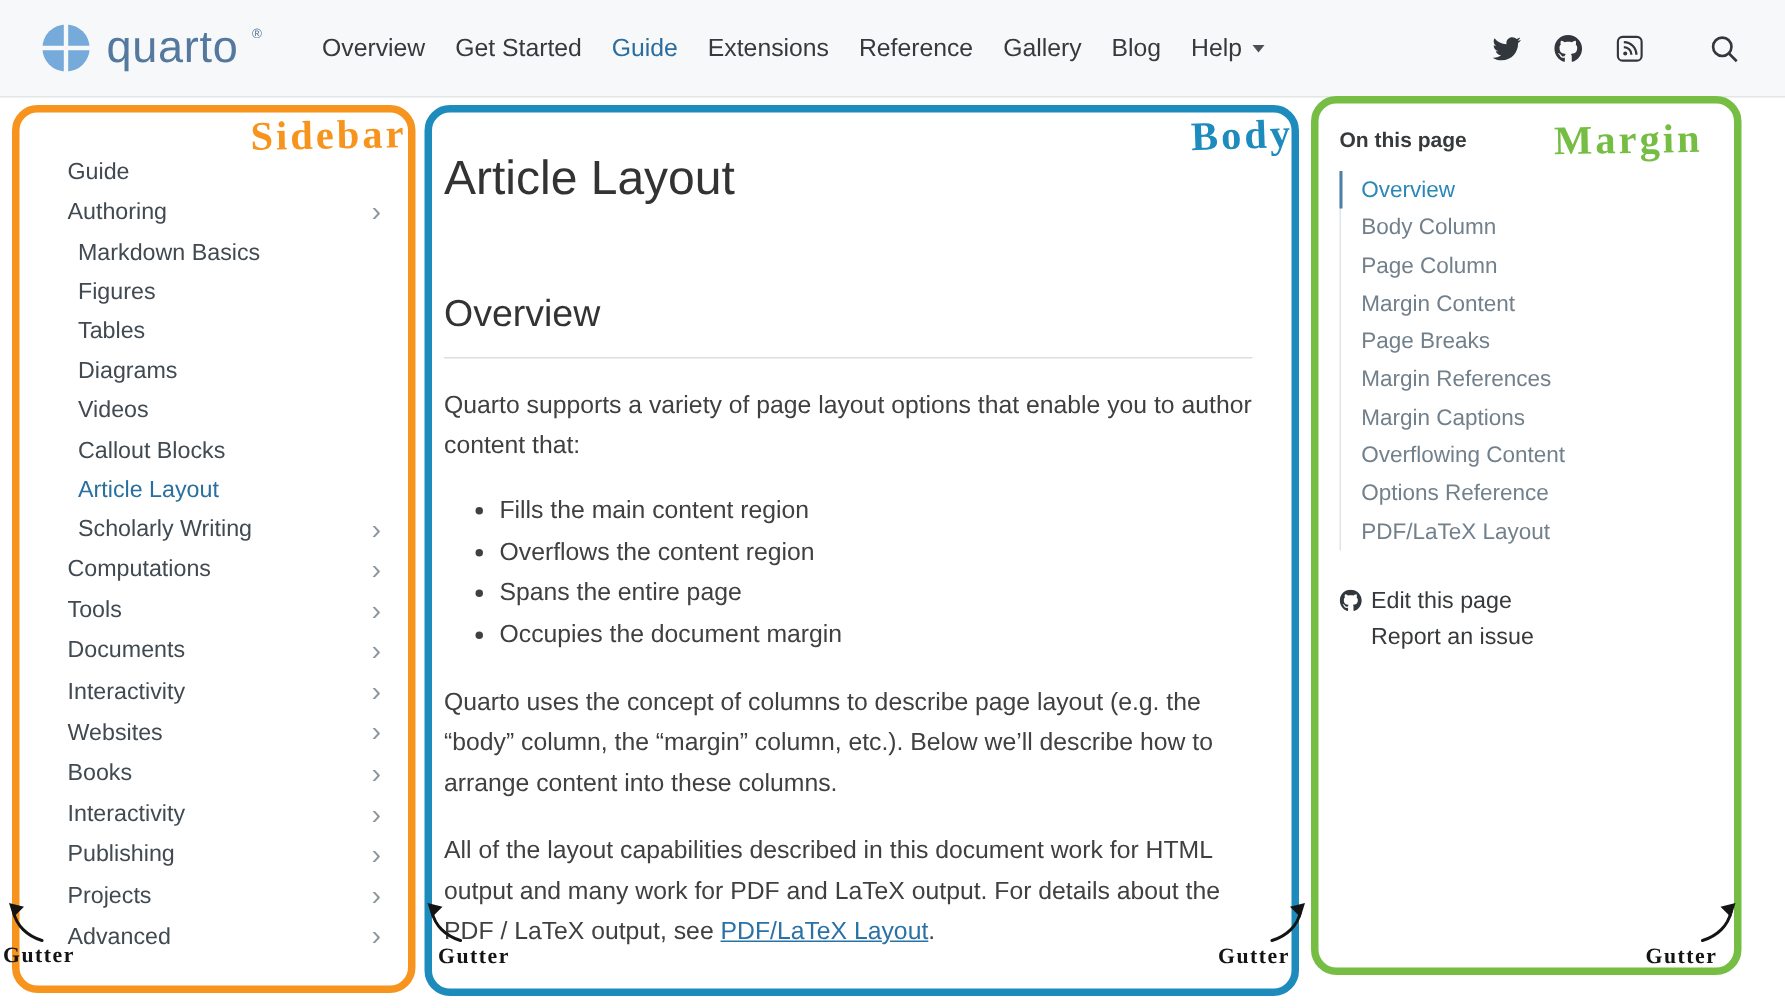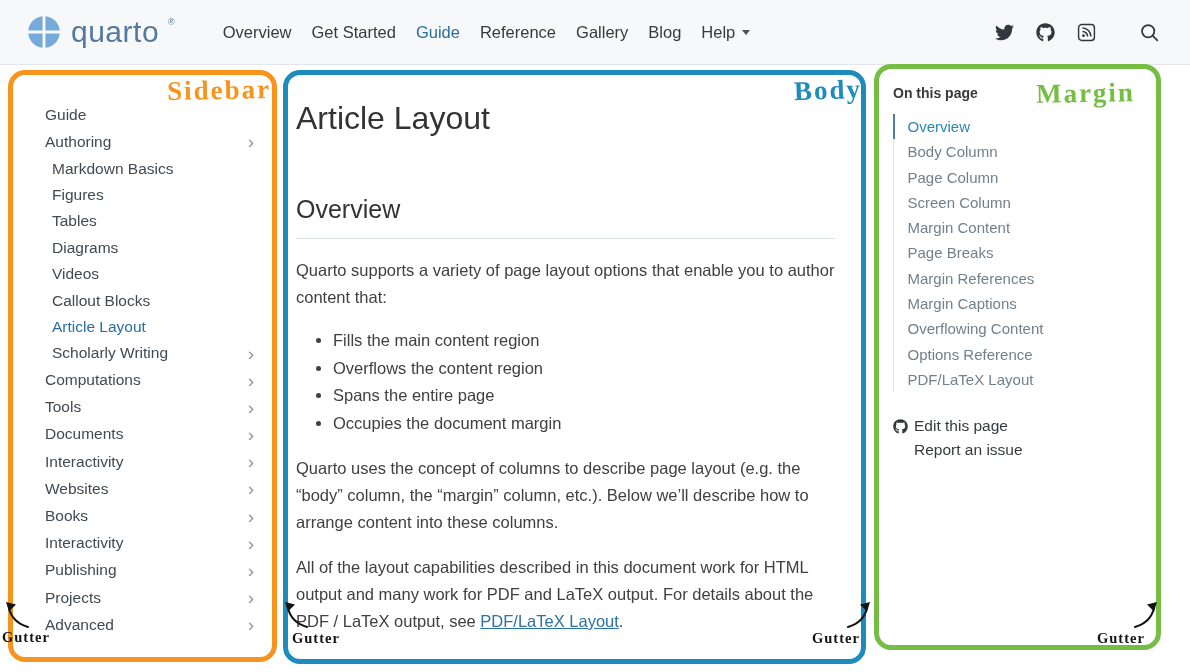--- a/index.html
+++ b/index.html
@@ -7,21 +7,21 @@
   .page {
     position:relative; width:1190px; height:672px; overflow:hidden;
     background:#fff; font-family:"Liberation Sans", sans-serif;
     --orange:#F7941D; --blue:#1E8BBD; --green:#76BD43;
     --ink:#373a3c; --body-text:#404040; --link:#2a72a5;
   }
   
   .navbar {
     position:absolute; top:0; left:0; right:0; height:65px;
     background:#f7f8f9; border-bottom:1px solid #e3e6e8;
-    display:flex; align-items:center; padding:0 26px;gap:8px;
+    display:flex; align-items:center; padding:0 26px;
   }
   .brand { display:flex; align-items:flex-start; gap:9px; cursor:pointer; }
   .brand svg { width:36px; height:36px; }
   .brand-text { font-size:30px; color:#54789e; letter-spacing:.5px; line-height:36px; }
   .brand-reg { font-size:9px; color:#54789e; margin-top:3px; }
   .nav-items { display:flex; align-items:center; margin-left:30px; }
   .nav-item {
     font-size:16.5px; color:var(--ink); padding:8px 10px; cursor:pointer;
     display:flex; align-items:center; white-space:nowrap;
   }
@@ -121,20 +121,24 @@
         <a class="nav-item">
           <span>Get Started</span>
 
         </a>
 
         <a class="nav-item active">
           <span>Guide</span>
 
         </a>
 
+        <a class="nav-item">
+          <span>Extensions</span>
+
+        </a>
 
         <a class="nav-item">
           <span>Reference</span>
 
         </a>
 
         <a class="nav-item">
           <span>Gallery</span>
 
         </a>
@@ -304,21 +308,20 @@
     <div class="toc">
       <div class="toc-heading">On this page</div>
       <nav class="toc-list">
 
           <a class="toc-item active">Overview</a>
 
           <a class="toc-item">Body Column</a>
 
           <a class="toc-item">Page Column</a>
 
-          <a class="toc-item">Screen Column</a>
 
           <a class="toc-item">Margin Content</a>
 
           <a class="toc-item">Page Breaks</a>
 
           <a class="toc-item">Margin References</a>
 
           <a class="toc-item">Margin Captions</a>
 
           <a class="toc-item">Overflowing Content</a>

